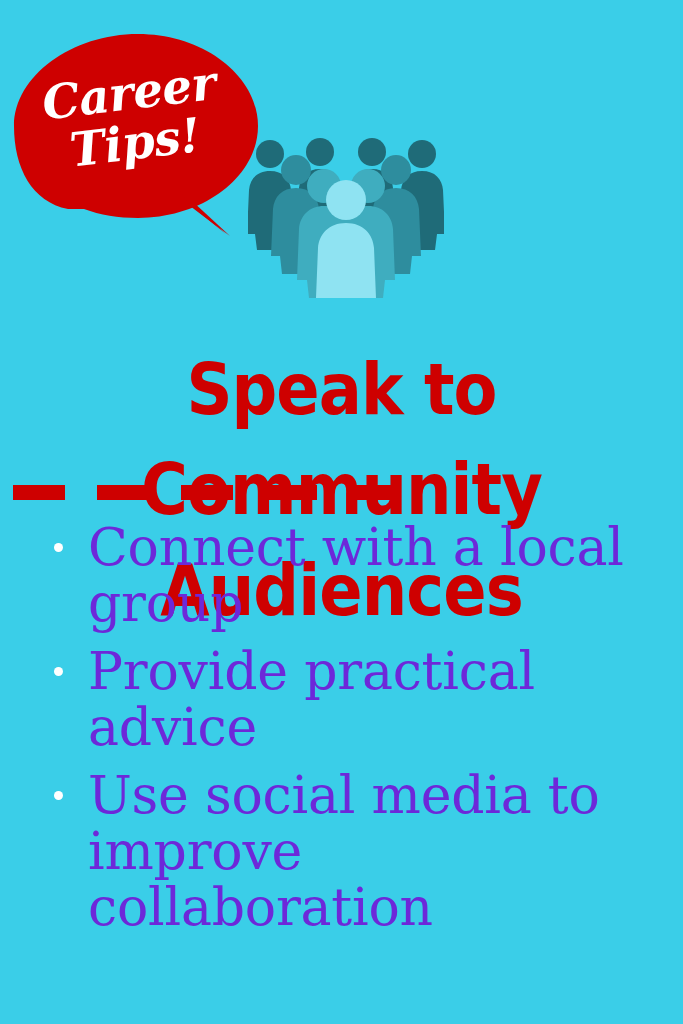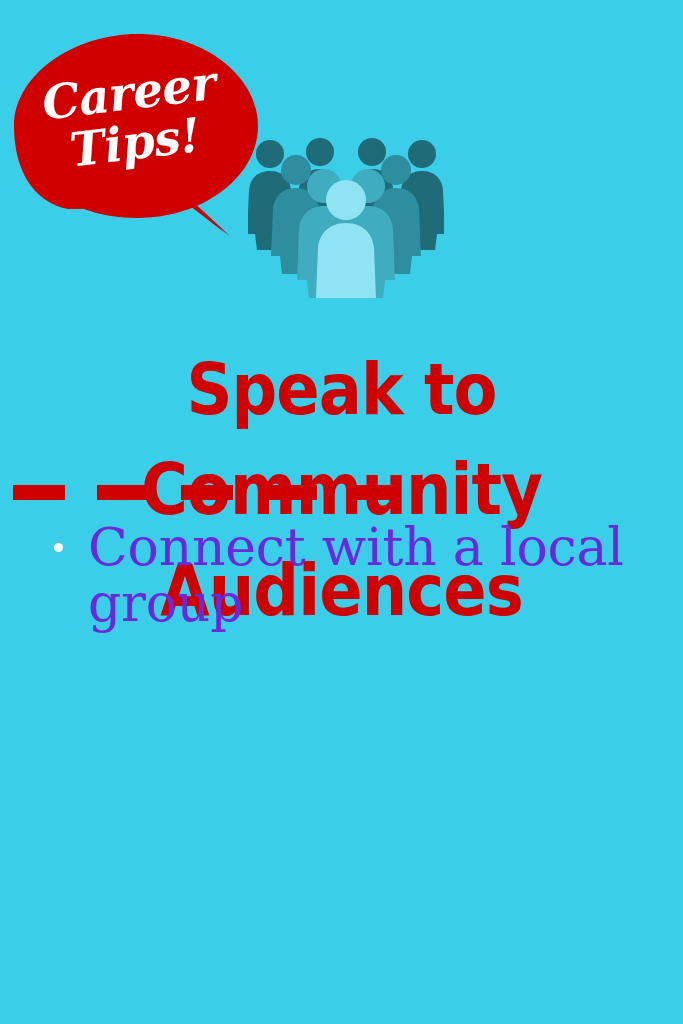--- a/index.html
+++ b/index.html
@@ -216,15 +216,23 @@
     <span class="dash"></span>
     <span class="dash"></span>
     <span class="dash"></span>
   </div>
 
   <ul class="bullets">
     <li>
       <span class="dot"></span>
       <span class="txt">Connect with a local group</span>
     </li>
+    <li>
+      <span class="dot"></span>
+      <span class="txt">Provide practical advice</span>
+    </li>
+    <li>
+      <span class="dot"></span>
+      <span class="txt">Use social media to improve collaboration</span>
+    </li>
   </ul>
 
 </div>
 
 </body></html>

